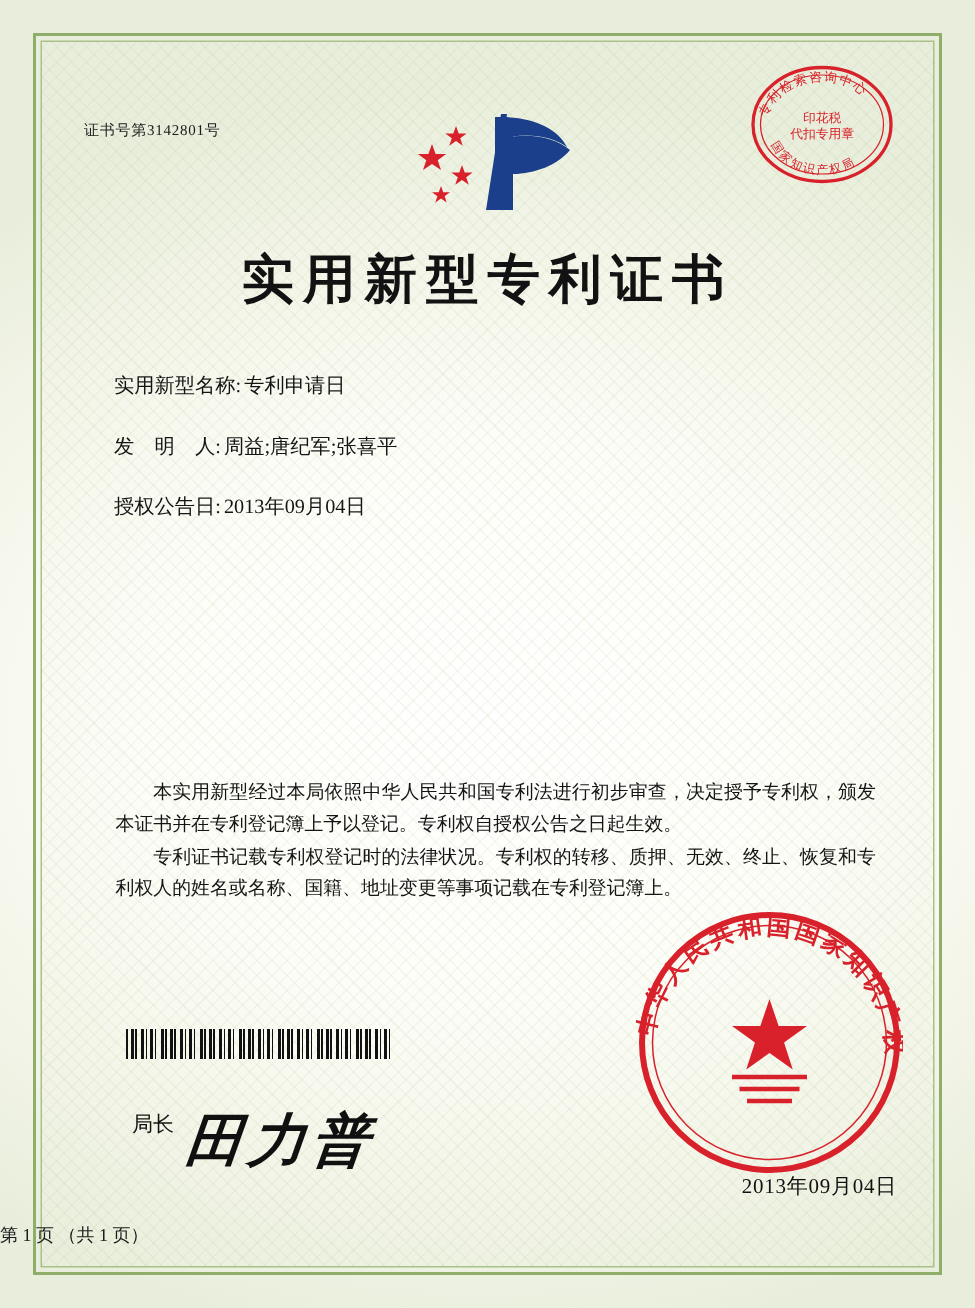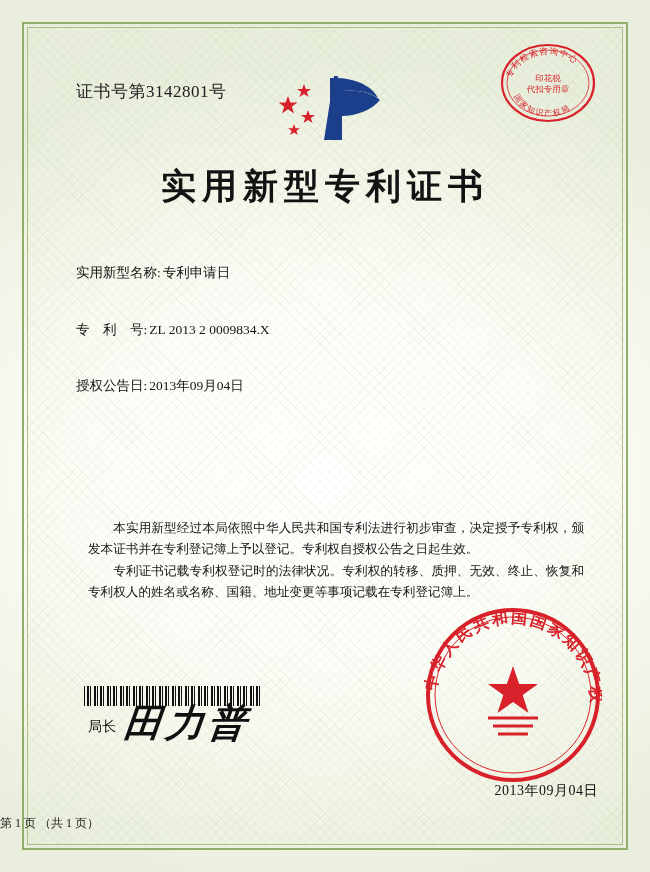--- a/index.html
+++ b/index.html
@@ -51,23 +51,23 @@
     bottom: 28px;
     background:
       repeating-linear-gradient(45deg, rgba(150,185,115,0.10) 0 1px, transparent 1px 7px),
       repeating-linear-gradient(-45deg, rgba(150,185,115,0.09) 0 1px, transparent 1px 7px);
     pointer-events: none;
   }
 
   
   .cert-no {
     position: absolute;
-    left: 76px;
+    left: 56px;
     top: 80px;
-    font-size: 17px;
+    font-size: 10px;
     letter-spacing: 0.5px;
     color: #1c1c1c;
     white-space: nowrap;
   }
 
   
   .emblem {
     position: absolute;
     left: 268px;
     top: 62px;
@@ -109,40 +109,39 @@
     display: flex;
     align-items: baseline;
     margin-bottom: 22.5px;
     font-size: 13.5px;
     line-height: 18px;
     color: #141414;
     white-space: nowrap;
   }
   .field-label {
     flex: 0 0 auto;
-    margin-top: 16px;
   }
   .field-value {
     flex: 0 0 auto;
     margin-left: 2px;
   }
 
   
   .body-text {
     position: absolute;
     left: 72px;
     right: 66px;
     top: 518px;
     font-size: 12.6px;
     line-height: 21px;
     color: #151515;
     text-align: justify;
   }
   .body-text p {
-    margin: 0 0 1px 16px;
+    margin: 0 0 1px 5px;
     text-indent: 2em;
   }
 
   
   .barcode {
     position: absolute;
     left: 84px;
     top: 686px;
     width: 176px;
     height: 20px;
@@ -151,23 +150,22 @@
         #111 0 1px, transparent 1px 3px,
         #111 3px 5px, transparent 5px 6px,
         #111 6px 7px, transparent 7px 10px,
         #111 10px 12px, transparent 12px 13px);
   }
 
   
   .signature-row {
     position: absolute;
     left: 88px;
-    top: 704px;
+    top: 741px;
     display: flex;
-    align-items: flex-end;
   }
   .sig-label {
     font-size: 14px;
     color: #111;
     margin-right: 8px;
     padding-bottom: 6px;
   }
   .sig-script {
     font-family: "DejaVu Serif", "Liberation Serif", serif;
     font-size: 38px;
@@ -255,22 +253,22 @@
   </div>
 
   <div class="title">实用新型专利证书</div>
 
   <div class="fields">
     <div class="field-row">
       <span class="field-label">实用新型名称:</span>
       <span class="field-value">专利申请日</span>
     </div>
     <div class="field-row">
-      <span class="field-label">专　利　号:</span>
-      <span class="field-value">ZL 2013 2 0009834.X</span>
+      <span class="field-label">发　明　人:</span>
+      <span class="field-value">周益;唐纪军;张喜平</span>
     </div>
     <div class="field-row">
       <span class="field-label">授权公告日:</span>
       <span class="field-value">2013年09月04日</span>
     </div>
   </div>
 
   <div class="body-text">
     <p>本实用新型经过本局依照中华人民共和国专利法进行初步审查，决定授予专利权，颁发本证书并在专利登记簿上予以登记。专利权自授权公告之日起生效。</p>
     <p>专利证书记载专利权登记时的法律状况。专利权的转移、质押、无效、终止、恢复和专利权人的姓名或名称、国籍、地址变更等事项记载在专利登记簿上。</p>

